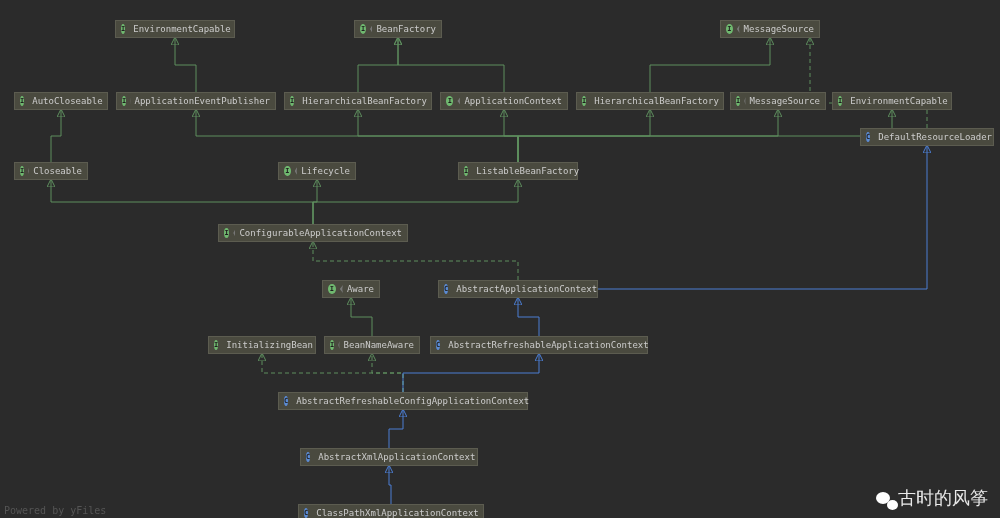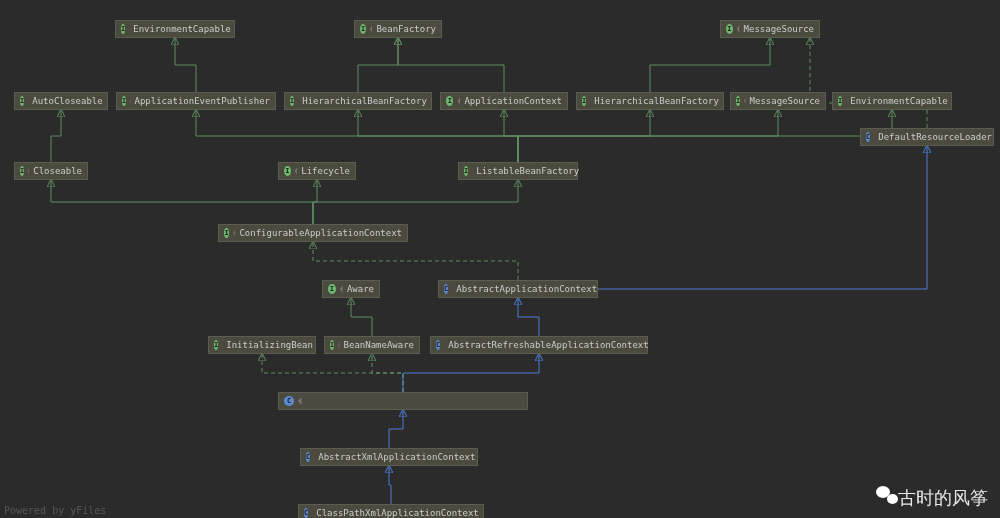--- a/index.html
+++ b/index.html
@@ -55,21 +55,21 @@
     top: 0;
     width: 1000px;
     height: 518px;
     pointer-events: none;
   }
   .credit {
     position: absolute;
     right: 12px;
     bottom: 8px;
     display: flex;
-    align-items: flex-start;
+    align-items: flex-end;
     gap: 0;
     color: #e8e8e8;
     font-family: "PingFang SC","Microsoft YaHei",sans-serif;
     font-size: 18px;
     font-weight: 500;
   }
   .wechat-icon {
     width: 22px;
     height: 18px;
     position: relative;
@@ -226,20 +226,21 @@
         <span>BeanNameAware</span>
       </div>
       <div class="node" style="left: 430px; top: 336px; width: 218px; height: 18px;">
         <span class="badge badge-c">C</span>
         <span class="arrow"></span>
         <span>AbstractRefreshableApplicationContext</span>
       </div>
       <div class="node" style="left: 278px; top: 392px; width: 250px; height: 18px;">
         <span class="badge badge-c">C</span>
         <span class="arrow"></span>
+        <span>AbstractRefreshableConfigApplicationContext</span>
       </div>
       <div class="node" style="left: 300px; top: 448px; width: 178px; height: 18px;">
         <span class="badge badge-c">C</span>
         <span class="arrow"></span>
         <span>AbstractXmlApplicationContext</span>
       </div>
       <div class="node" style="left: 298px; top: 504px; width: 186px; height: 18px;">
         <span class="badge badge-c">C</span>
         <span class="arrow"></span>
         <span>ClassPathXmlApplicationContext</span>

